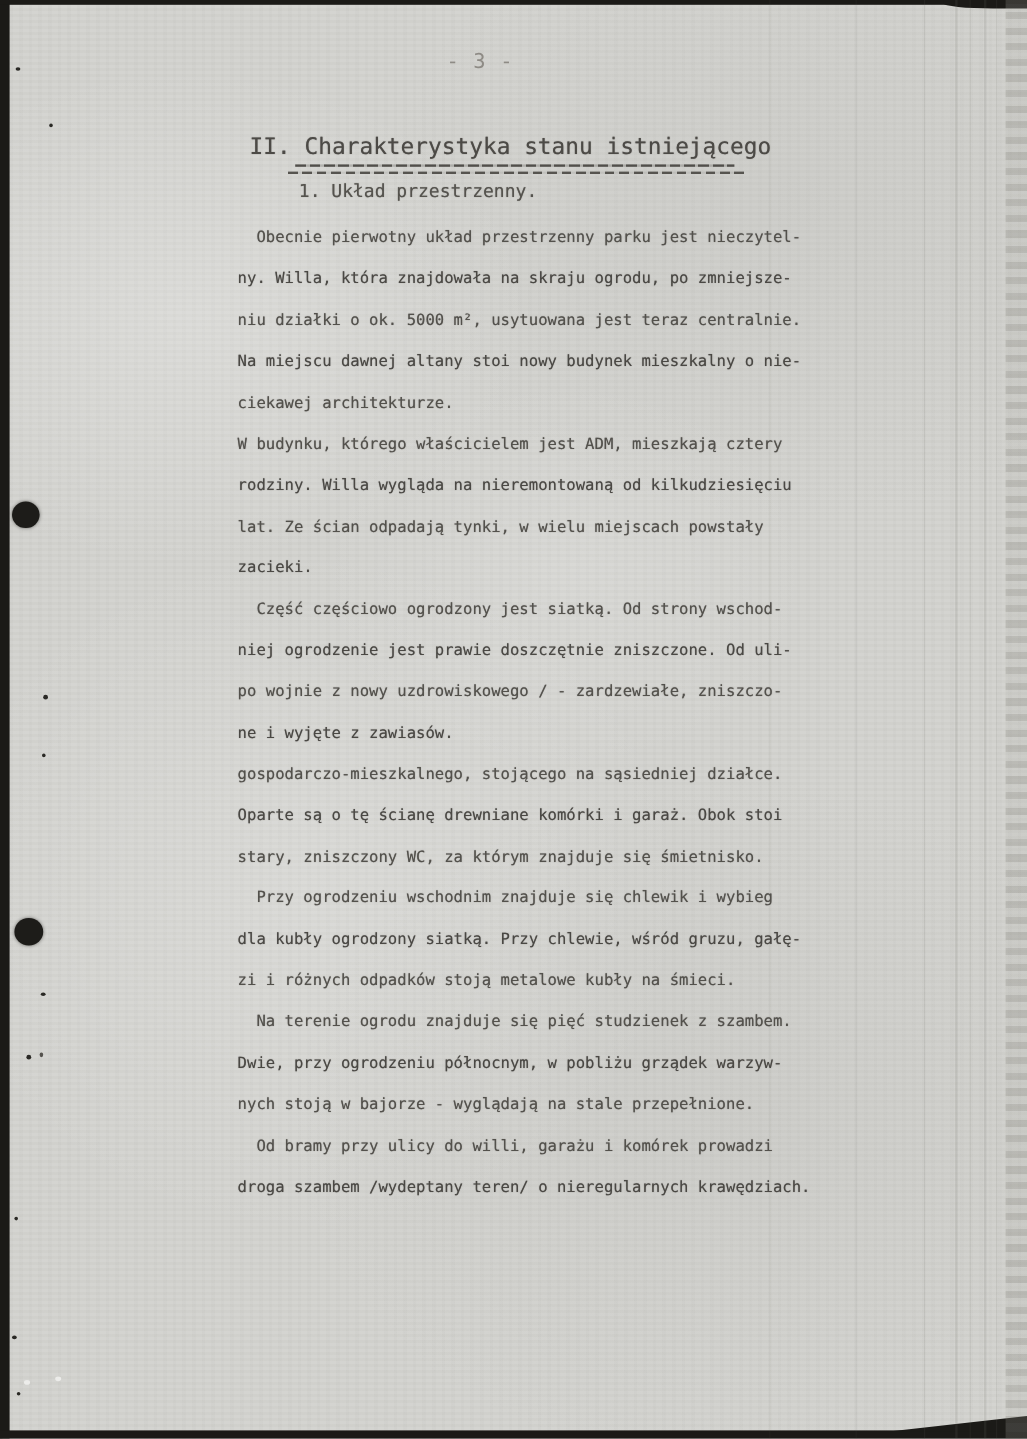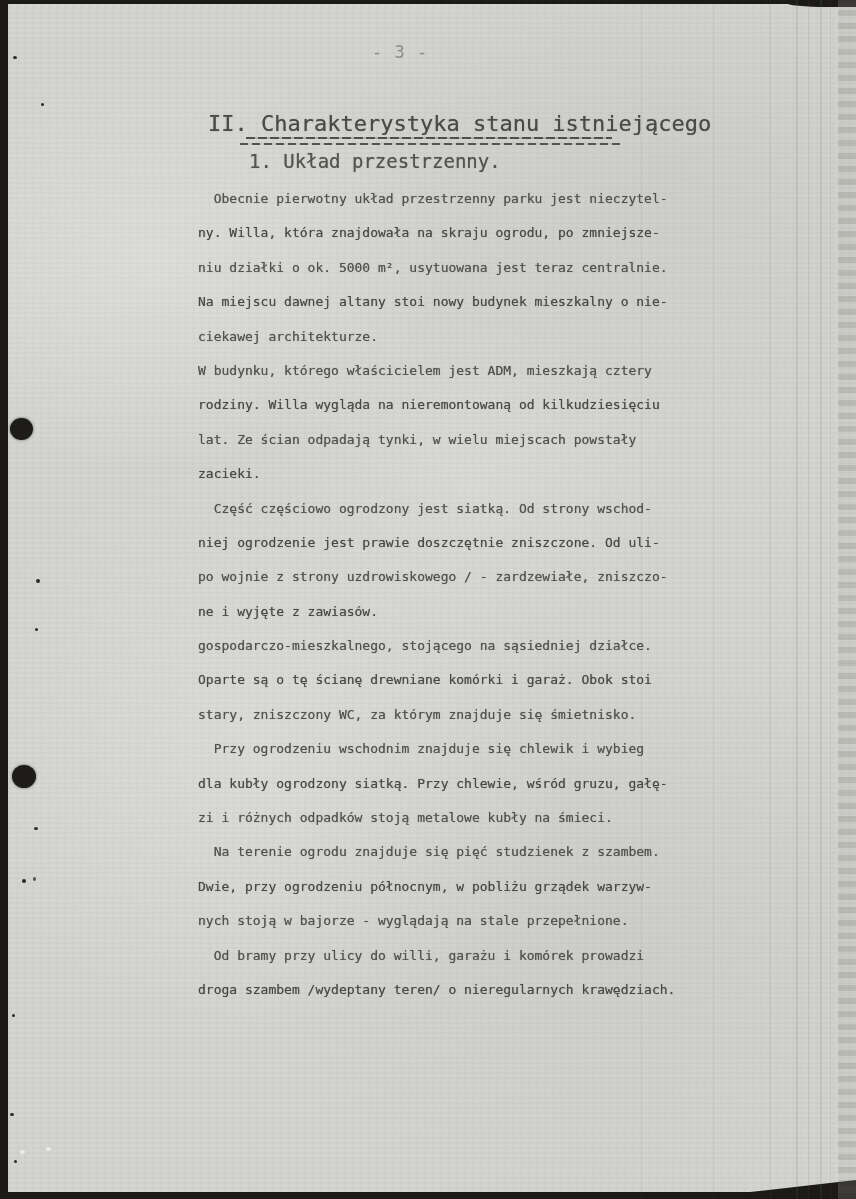--- a/index.html
+++ b/index.html
@@ -42,28 +42,28 @@
   .s5{left:830px;width:1px;}
   .s6{left:713px;width:1px;background:rgba(108,108,102,0.08);}
   .s7{left:641px;width:1px;background:rgba(108,108,102,0.07);}
   .edgeband{position:absolute;left:838px;top:0;width:18px;height:1199px;
     background:
       repeating-linear-gradient(0deg, rgba(120,118,110,0.20) 0 6px, rgba(210,210,205,0.12) 6px 13px),
       rgba(150,148,142,0.12);}
   
   .page-number{position:absolute;left:372px;top:42px;font-size:17px;color:#8e8b85;
     letter-spacing:1px;white-space:pre;}
-  .heading{position:absolute;left:208px;top:111px;margin:0;font-size:22px;font-weight:normal;
+  .heading{position:absolute;left:208px;top:111px;margin:0;font-size:19px;font-weight:normal;
     color:#4c4a46;white-space:pre;text-shadow:0 0 0.8px rgba(70,68,64,0.65);}
   .underline{position:absolute;height:2px;}
   .u1{left:246px;top:137px;width:366px;
     background:repeating-linear-gradient(90deg,#514f4b 0 9px, rgba(81,79,75,0.25) 9px 12px);}
   .u2{left:240px;top:143px;width:380px;
     background:repeating-linear-gradient(90deg,#56544f 0 8px, rgba(86,84,79,0.1) 8px 12px);}
-  .subheading{position:absolute;left:249px;top:150px;margin:0;font-size:19px;font-weight:normal;
+  .subheading{position:absolute;left:249px;top:150px;margin:0;font-size:15px;font-weight:normal;
     color:#55534e;white-space:pre;text-shadow:0 0 0.8px rgba(70,68,64,0.6);}
   .body{position:absolute;left:198px;top:182px;font-size:13px;line-height:34.4px;
     text-shadow:0 0 0.8px rgba(70,68,64,0.62);}
   .bodyline{white-space:pre;height:34.4px;}
   .para .bodyline:nth-child(odd){color:#53514c;}
   .para .bodyline:nth-child(even){color:#4a4844;}
   
   .fade{position:absolute;pointer-events:none;}
   
   .speck{position:absolute;background:#2a2925;border-radius:50%;}
@@ -124,21 +124,21 @@
     </div>
     <div class="para">
       <div class="bodyline">W budynku, którego właścicielem jest ADM, mieszkają cztery</div>
       <div class="bodyline">rodziny. Willa wygląda na nieremontowaną od kilkudziesięciu</div>
       <div class="bodyline">lat. Ze ścian odpadają tynki, w wielu miejscach powstały</div>
       <div class="bodyline">zacieki.</div>
     </div>
     <div class="para">
       <div class="bodyline">  Część częściowo ogrodzony jest siatką. Od strony wschod-</div>
       <div class="bodyline">niej ogrodzenie jest prawie doszczętnie zniszczone. Od uli-</div>
-      <div class="bodyline">po wojnie z strony uzdrowiskowego / - zardzewiałe, zniszczo-</div>
+      <div class="bodyline">po wojnie z nowy uzdrowiskowego / - zardzewiałe, zniszczo-</div>
       <div class="bodyline">ne i wyjęte z zawiasów.</div>
     </div>
     <div class="para">
       <div class="bodyline">gospodarczo-mieszkalnego, stojącego na sąsiedniej działce.</div>
       <div class="bodyline">Oparte są o tę ścianę drewniane komórki i garaż. Obok stoi</div>
       <div class="bodyline">stary, zniszczony WC, za którym znajduje się śmietnisko.</div>
     </div>
     <div class="para">
       <div class="bodyline">  Przy ogrodzeniu wschodnim znajduje się chlewik i wybieg</div>
       <div class="bodyline">dla kubły ogrodzony siatką. Przy chlewie, wśród gruzu, gałę-</div>

